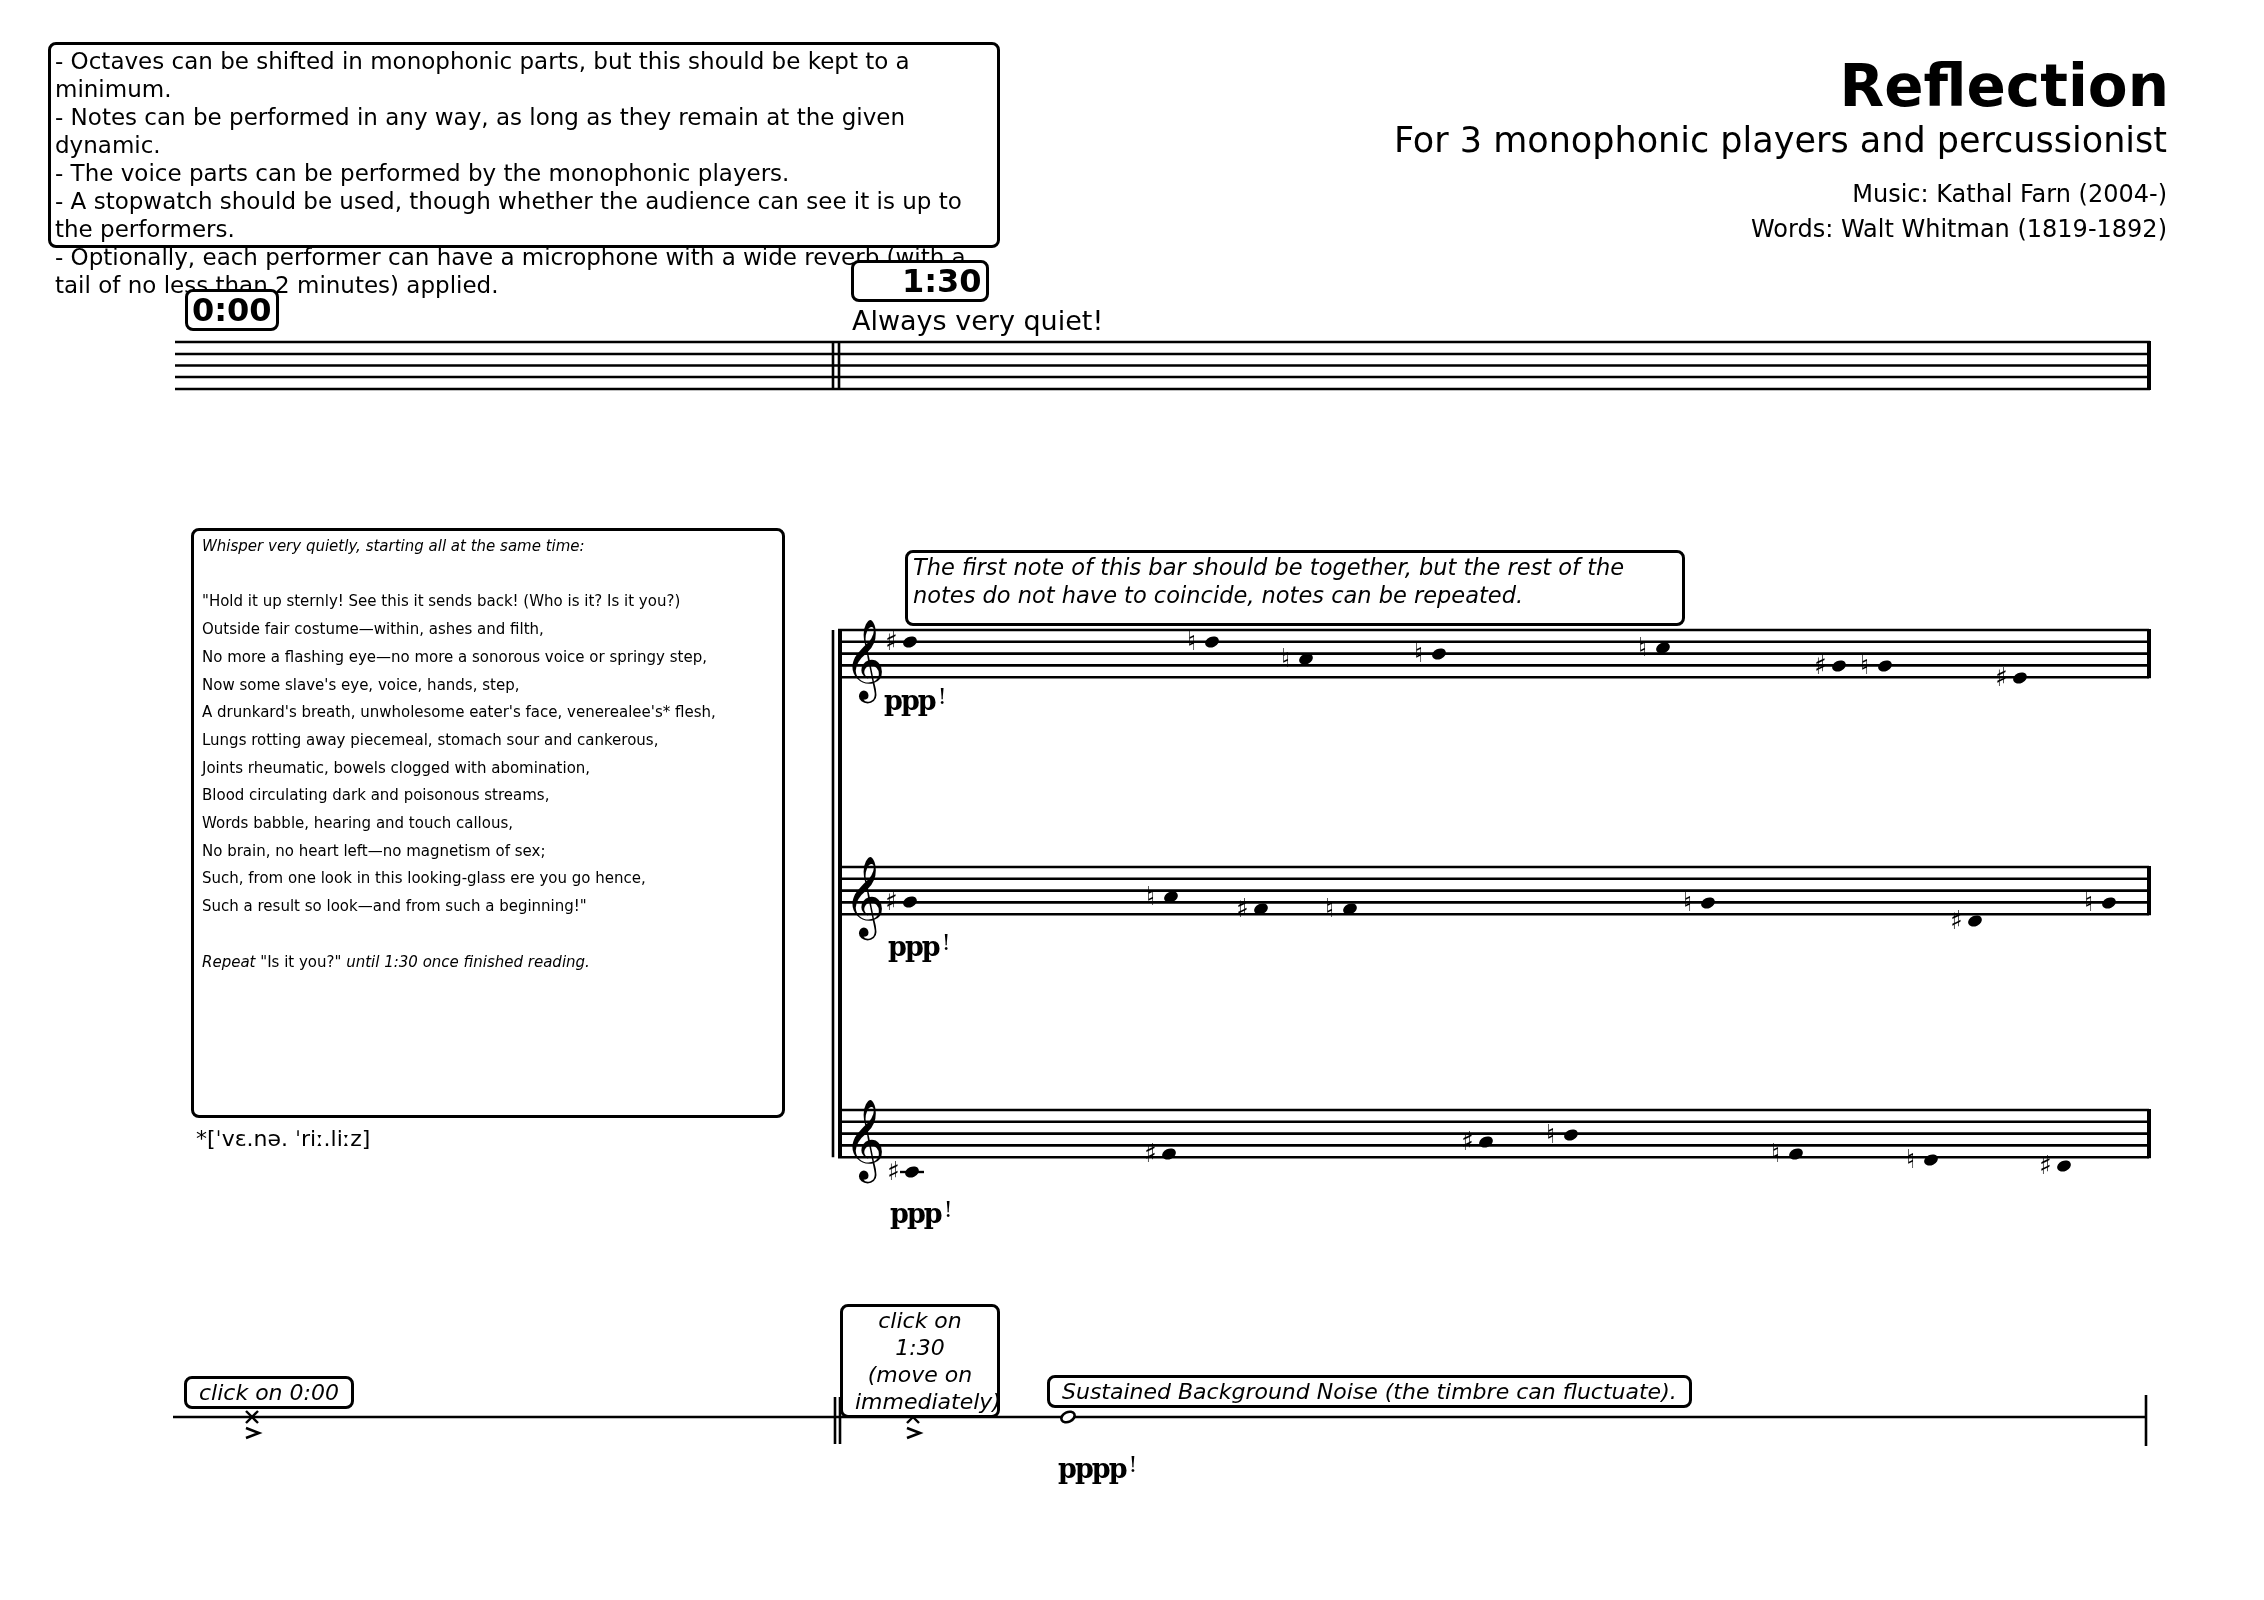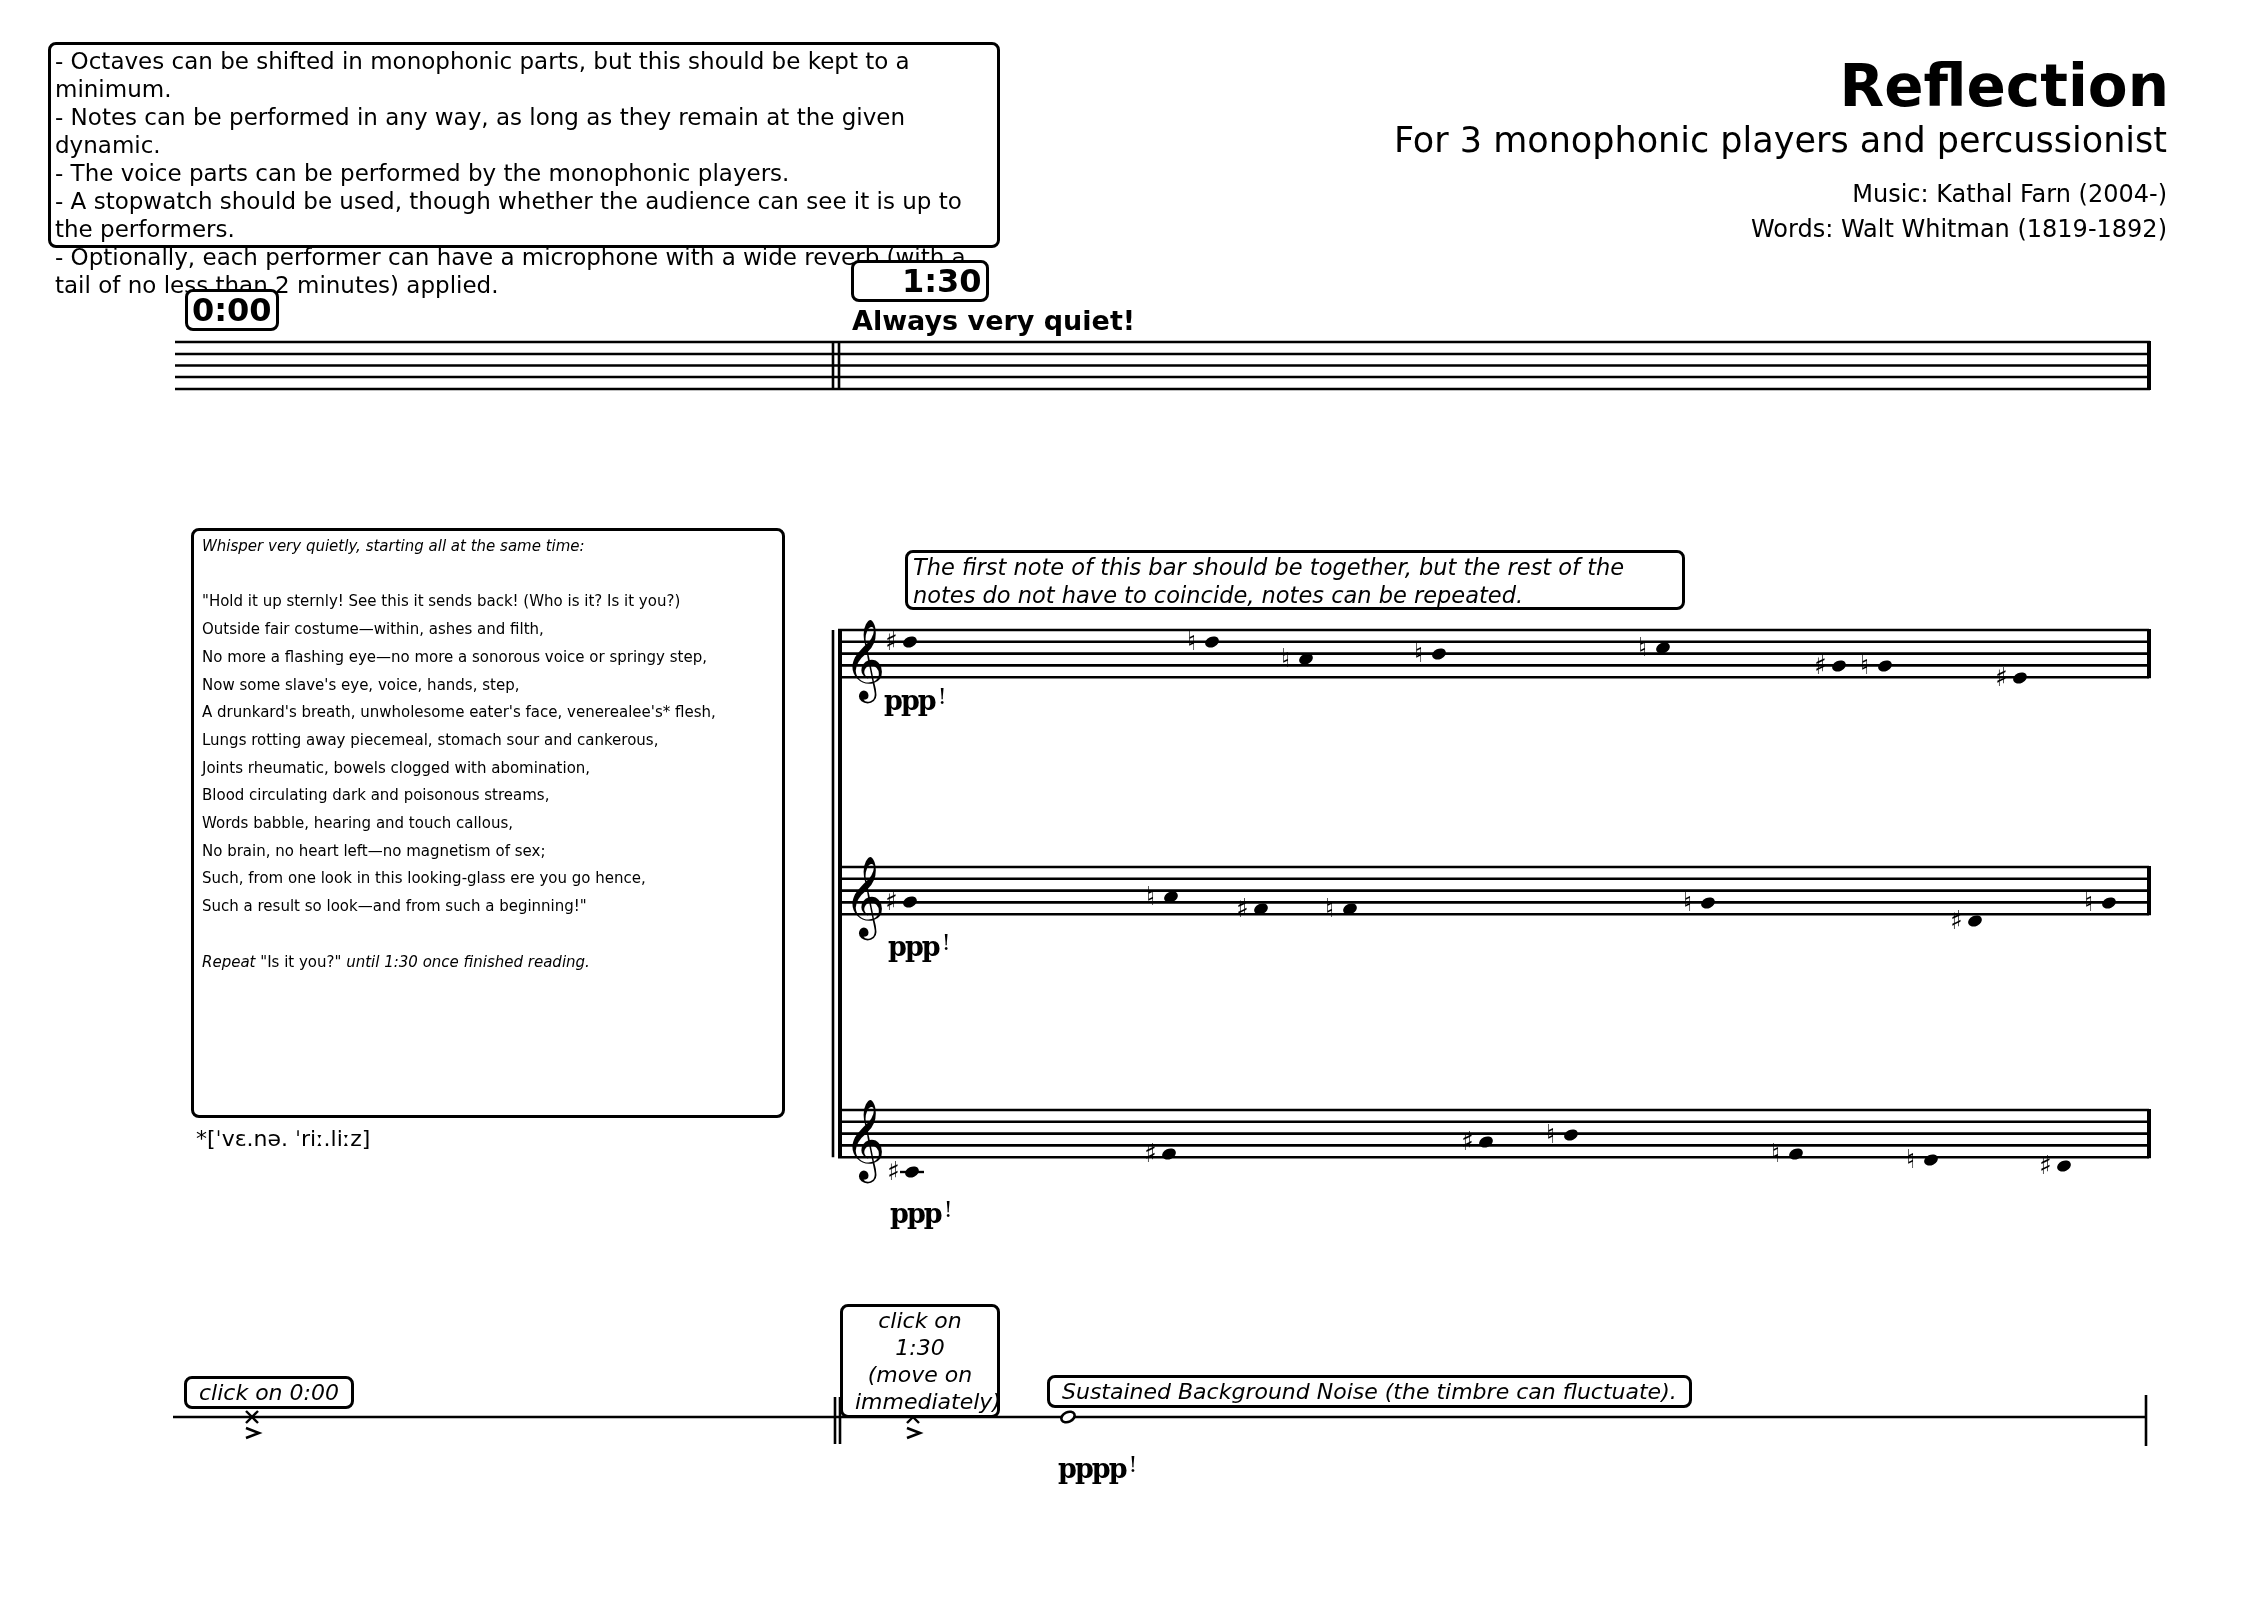--- a/index.html
+++ b/index.html
@@ -9,27 +9,27 @@
   .box { border:3px solid #000; border-radius:8px; background:#fff; box-sizing:border-box; }
   .notes-box { left:48px; top:42px; width:952px; height:206px; padding:2px 4px;
                font-size:23px; line-height:28px; }
   .notes-box div { white-space:normal; }
   .title { right:95px; top:52px; font-size:58px; font-weight:bold; text-align:right; letter-spacing:0px; }
   .subtitle { right:97px; top:120px; font-size:35px; text-align:right;margin-left:24px; }
   .credit { right:97px; font-size:24px; text-align:right; }
   .credit.music { top:180px; }
   .credit.words { top:215px; }
   .time-box { font-size:32px; font-weight:bold; padding:0 4px; line-height:36px; border-width:3px; }
-  .tempo-text { font-size:27px; font-weight:bold; }
+  .tempo-text { font-size:27px; font-weight:normal; }
   .whisper-box { left:191px; top:528px; width:594px; height:590px; padding:2px 8px;
                  font-size:15px; line-height:27.7px; }
   .whisper-box .it { font-style:italic; }
   .whisper-box .gap { height:27.7px; }
   .ipa { left:196px; top:1126px; font-size:22px; }
-  .instr-box { left:905px; top:550px; width:780px; height:60px; padding:0 5px;
+  .instr-box { left:905px; top:550px; width:780px; height:76px; padding:0 5px;
                font-size:22.5px; line-height:28px; font-style:italic; }
   .click-box { font-size:22px; font-style:italic; line-height:27px; padding:0 12px; text-align:center; }
   .dyn { font-family:"DejaVu Serif", serif; font-weight:bold; font-size:27px; letter-spacing:-2px; }
   .dyn .ex { font-weight:normal; font-size:22px; letter-spacing:0; vertical-align:6px; margin-left:3px; }
   svg.score { position:absolute; left:0; top:0; }
 </style>
 </head>
 <body>
 
 <div class="abs box notes-box">

